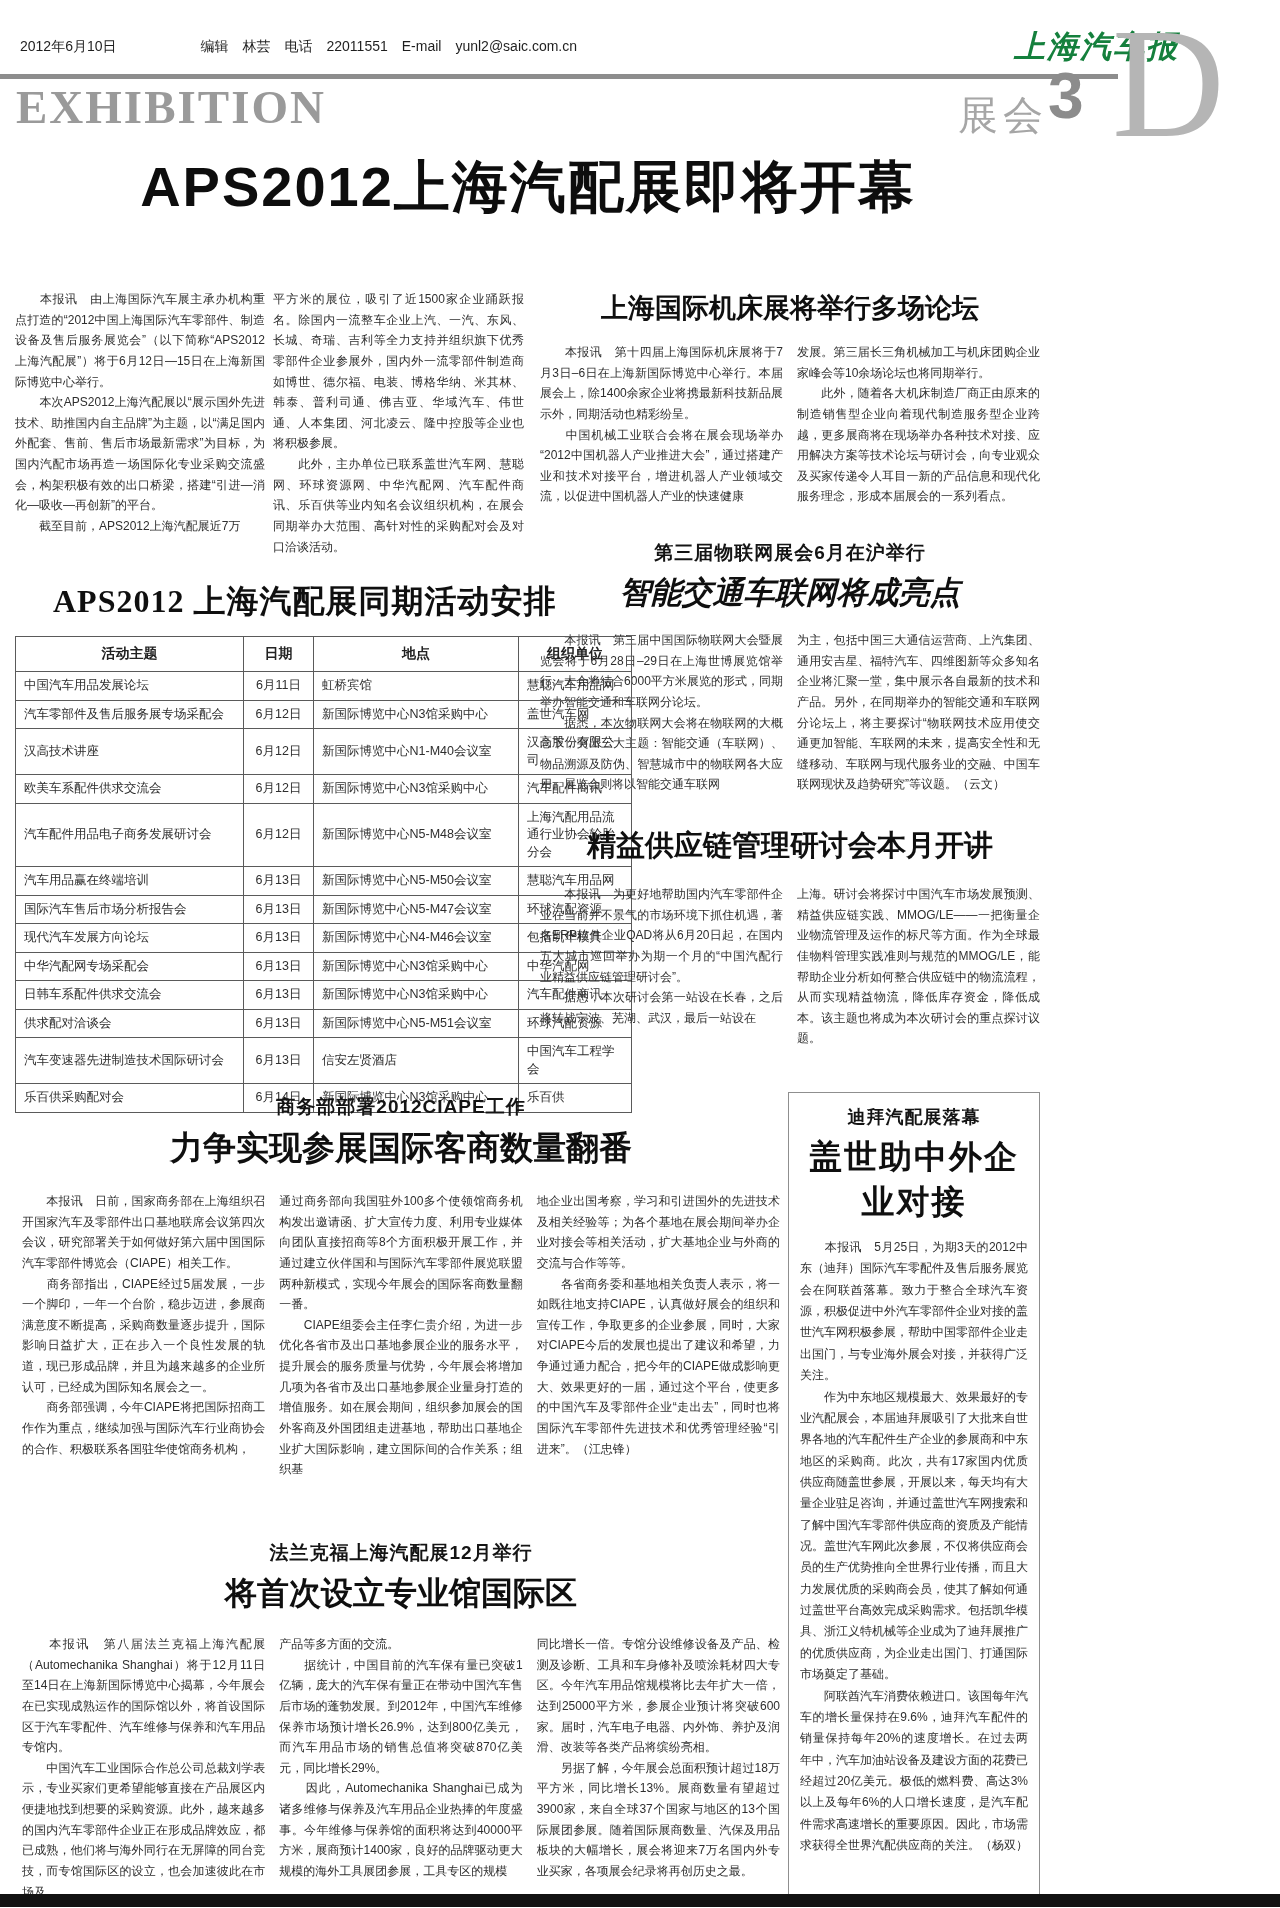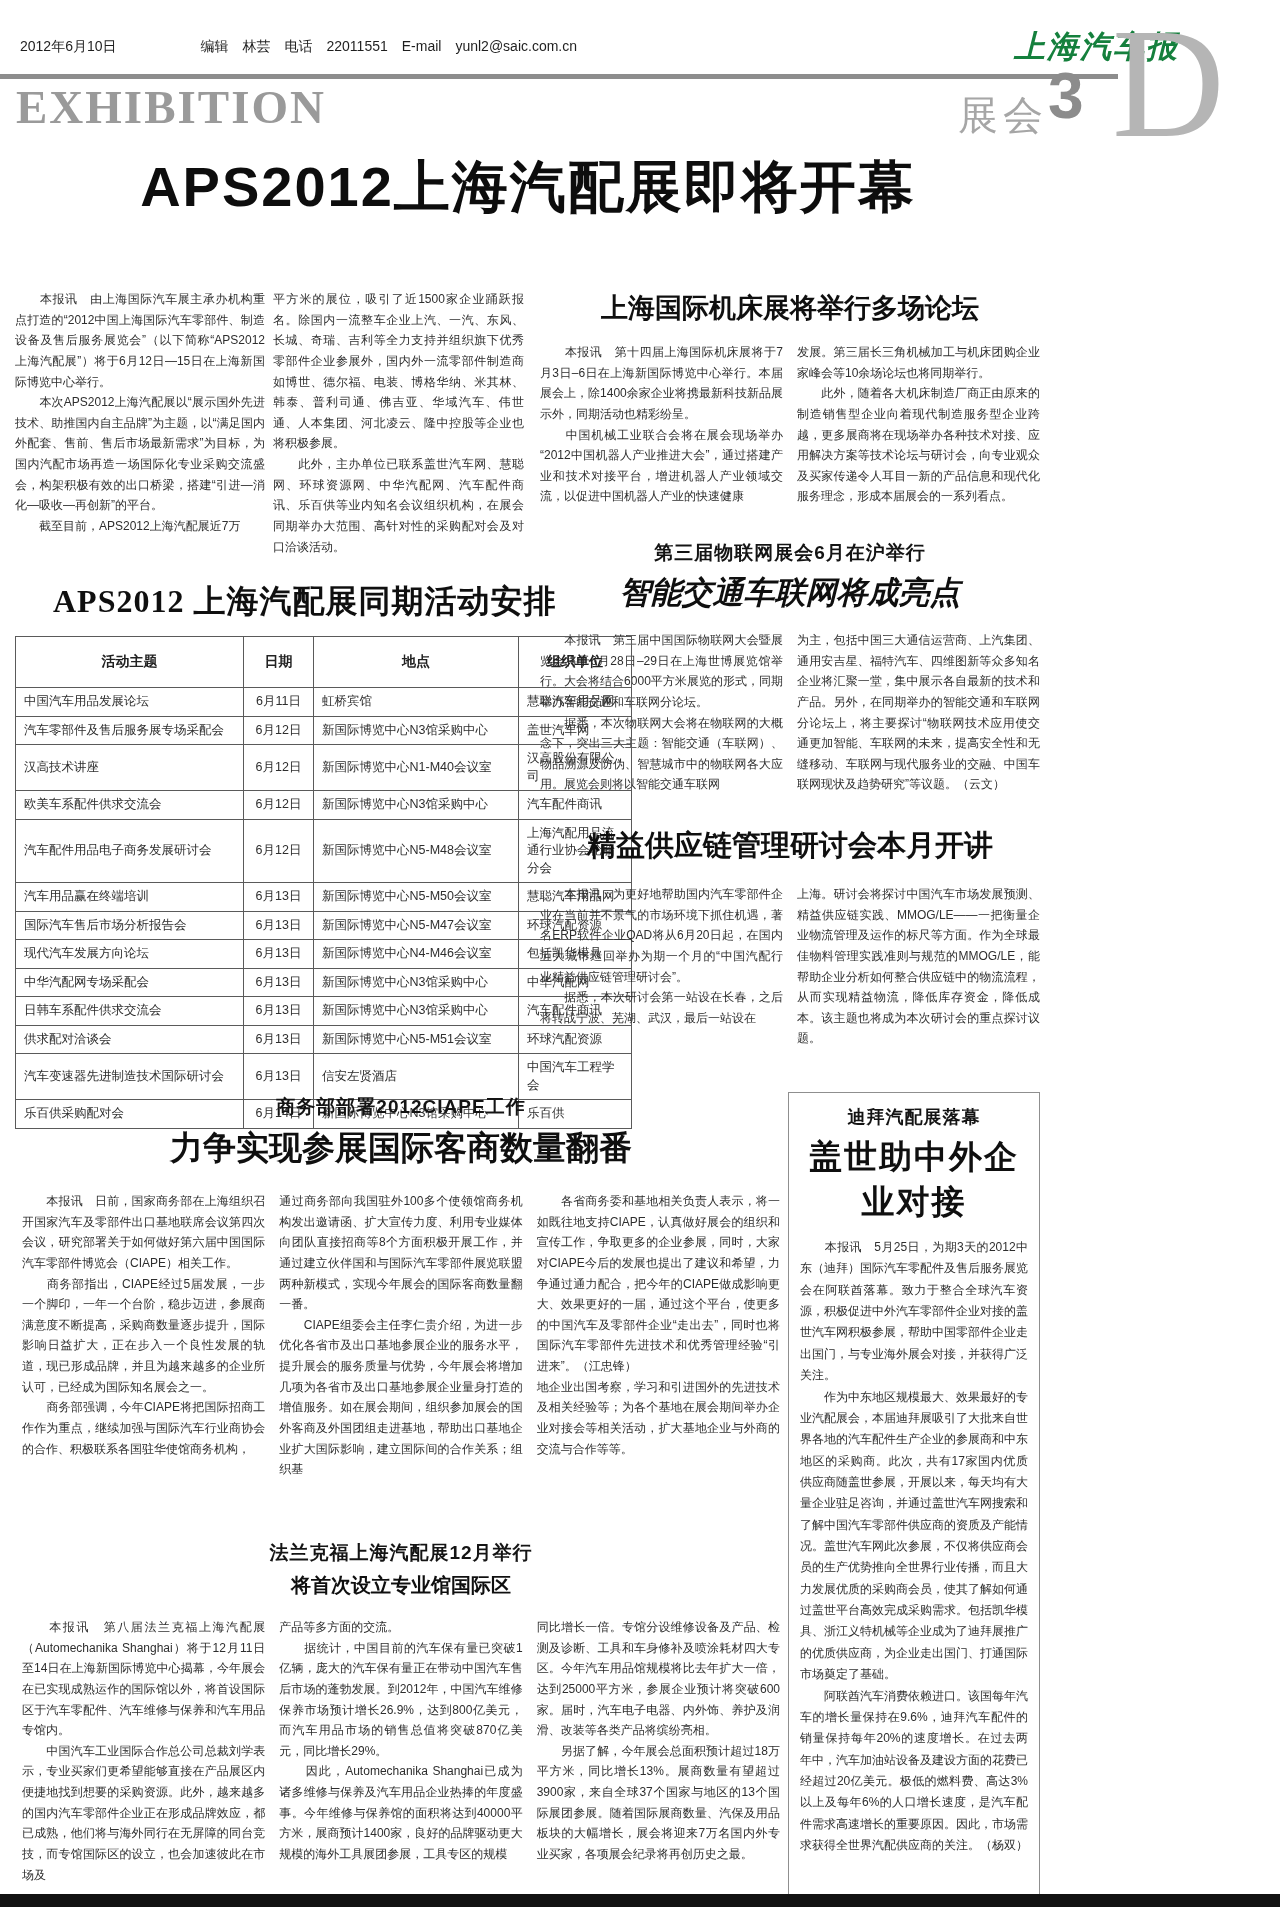--- a/index.html
+++ b/index.html
@@ -38,29 +38,29 @@
   .aps-col2{left:273px;top:289px;width:251px;}
   .mt-block{left:540px;top:290px;width:500px;}
   .mt-block .art-headline{font-size:27px;margin-bottom:16px;}
   .iot-block{left:540px;top:540px;width:500px;}
   .iot-block .art-headline{font-size:31px;margin:6px 0 16px 0;font-style:italic;}
   .lean-block{left:540px;top:826px;width:500px;}
   .lean-block .art-headline{font-size:29px;margin-bottom:18px;}
   .ciape-block{left:22px;top:1094px;width:758px;}
   .ciape-block .art-headline{font-size:33px;margin:6px 0 20px 0;}
   .ff-block{left:22px;top:1540px;width:758px;}
-  .ff-block .art-headline{font-size:20px;margin:6px 0 18px 0;}
+  .ff-block .art-headline{font-size:32px;margin:6px 0 18px 0;}
 
   
   .table-block{left:15px;top:580px;width:618px;}
   .table-title{font-family:"Liberation Serif",serif;font-size:32px;font-weight:bold;color:#0f0f0f;
                padding-left:38px;letter-spacing:1px;}
   table.sched{border-collapse:collapse;width:616px;margin-top:12px;table-layout:fixed;}
   .sched th{border:1px solid #5a5a5a;font-size:14px;font-weight:bold;color:#222;
-            padding:16px 4px;text-align:center;}
+            padding:8px 4px;text-align:center;}
   .sched td{border:1px solid #5a5a5a;font-size:12.5px;color:#2e2e2e;padding:5px 8px;line-height:1.4;}
   .sched td:nth-child(2){text-align:center;padding:5px 2px;}
 
   
   .dubai-box{left:788px;top:1092px;width:252px;height:806px;border:1px solid #8f8f8f;
              padding:12px 11px;box-sizing:border-box;}
   .dubai-box .kicker{font-size:18px;}
   .dubai-box .art-headline{font-size:33px;margin:6px 0 12px 0;letter-spacing:2px;}
   .dubai-box .body-text p{font-size:12px;line-height:1.78;}
 
@@ -246,22 +246,22 @@
       <div class="body-text">
           <p>　　本报讯　日前，国家商务部在上海组织召开国家汽车及零部件出口基地联席会议第四次会议，研究部署关于如何做好第六届中国国际汽车零部件博览会（CIAPE）相关工作。</p>
           <p>　　商务部指出，CIAPE经过5届发展，一步一个脚印，一年一个台阶，稳步迈进，参展商满意度不断提高，采购商数量逐步提升，国际影响日益扩大，正在步入一个良性发展的轨道，现已形成品牌，并且为越来越多的企业所认可，已经成为国际知名展会之一。</p>
           <p>　　商务部强调，今年CIAPE将把国际招商工作作为重点，继续加强与国际汽车行业商协会的合作、积极联系各国驻华使馆商务机构，</p>
         </div>
       <div class="body-text">
           <p>通过商务部向我国驻外100多个使领馆商务机构发出邀请函、扩大宣传力度、利用专业媒体向团队直接招商等8个方面积极开展工作，并通过建立伙伴国和与国际汽车零部件展览联盟两种新模式，实现今年展会的国际客商数量翻一番。</p>
           <p>　　CIAPE组委会主任李仁贵介绍，为进一步优化各省市及出口基地参展企业的服务水平，提升展会的服务质量与优势，今年展会将增加几项为各省市及出口基地参展企业量身打造的增值服务。如在展会期间，组织参加展会的国外客商及外国团组走进基地，帮助出口基地企业扩大国际影响，建立国际间的合作关系；组织基</p>
         </div>
       <div class="body-text">
+          <p>地企业出国考察，学习和引进国外的先进技术及相关经验等；为各个基地在展会期间举办企业对接会等相关活动，扩大基地企业与外商的交流与合作等等。</p>
           <p>　　各省商务委和基地相关负责人表示，将一如既往地支持CIAPE，认真做好展会的组织和宣传工作，争取更多的企业参展，同时，大家对CIAPE今后的发展也提出了建议和希望，力争通过通力配合，把今年的CIAPE做成影响更大、效果更好的一届，通过这个平台，使更多的中国汽车及零部件企业“走出去”，同时也将国际汽车零部件先进技术和优秀管理经验“引进来”。（江忠锋）</p>
-          <p>地企业出国考察，学习和引进国外的先进技术及相关经验等；为各个基地在展会期间举办企业对接会等相关活动，扩大基地企业与外商的交流与合作等等。</p>
         </div>
     </div>
   </div>
 
   <div class="abs ff-block">
     <div class="kicker">法兰克福上海汽配展12月举行</div>
     <div class="art-headline">将首次设立专业馆国际区</div>
     <div class="cols">
       <div class="body-text">
           <p>　　本报讯　第八届法兰克福上海汽配展（Automechanika Shanghai）将于12月11日至14日在上海新国际博览中心揭幕，今年展会在已实现成熟运作的国际馆以外，将首设国际区于汽车零配件、汽车维修与保养和汽车用品专馆内。</p>

